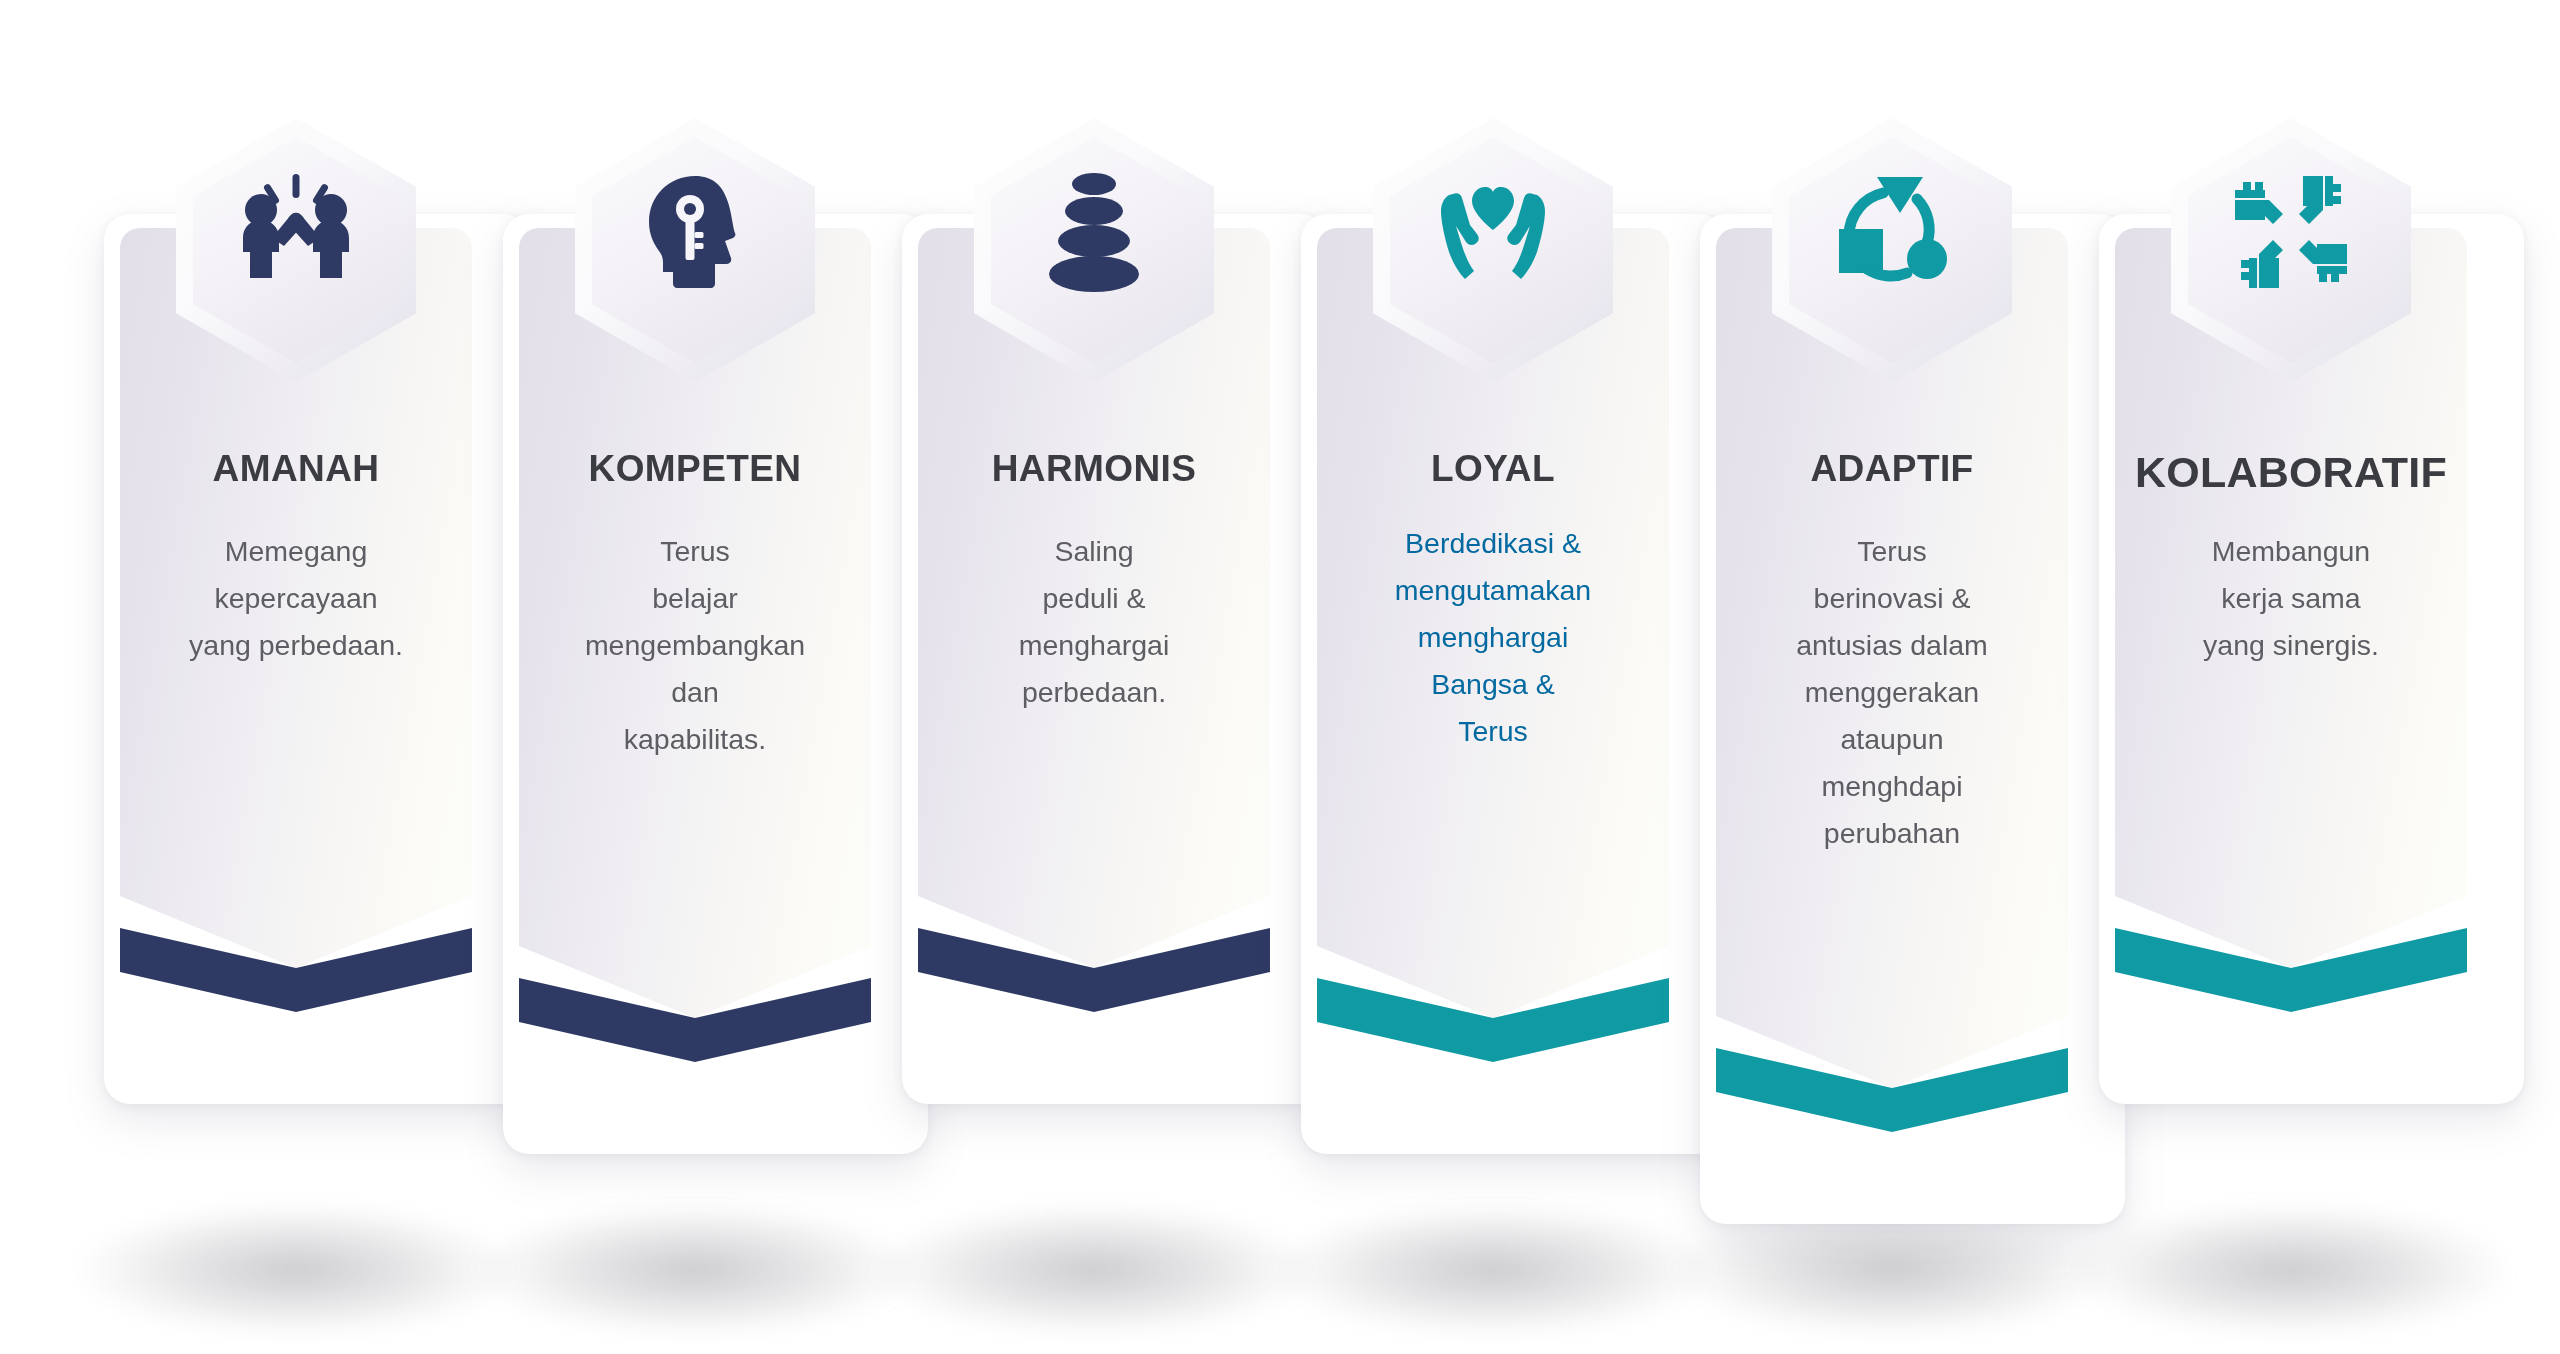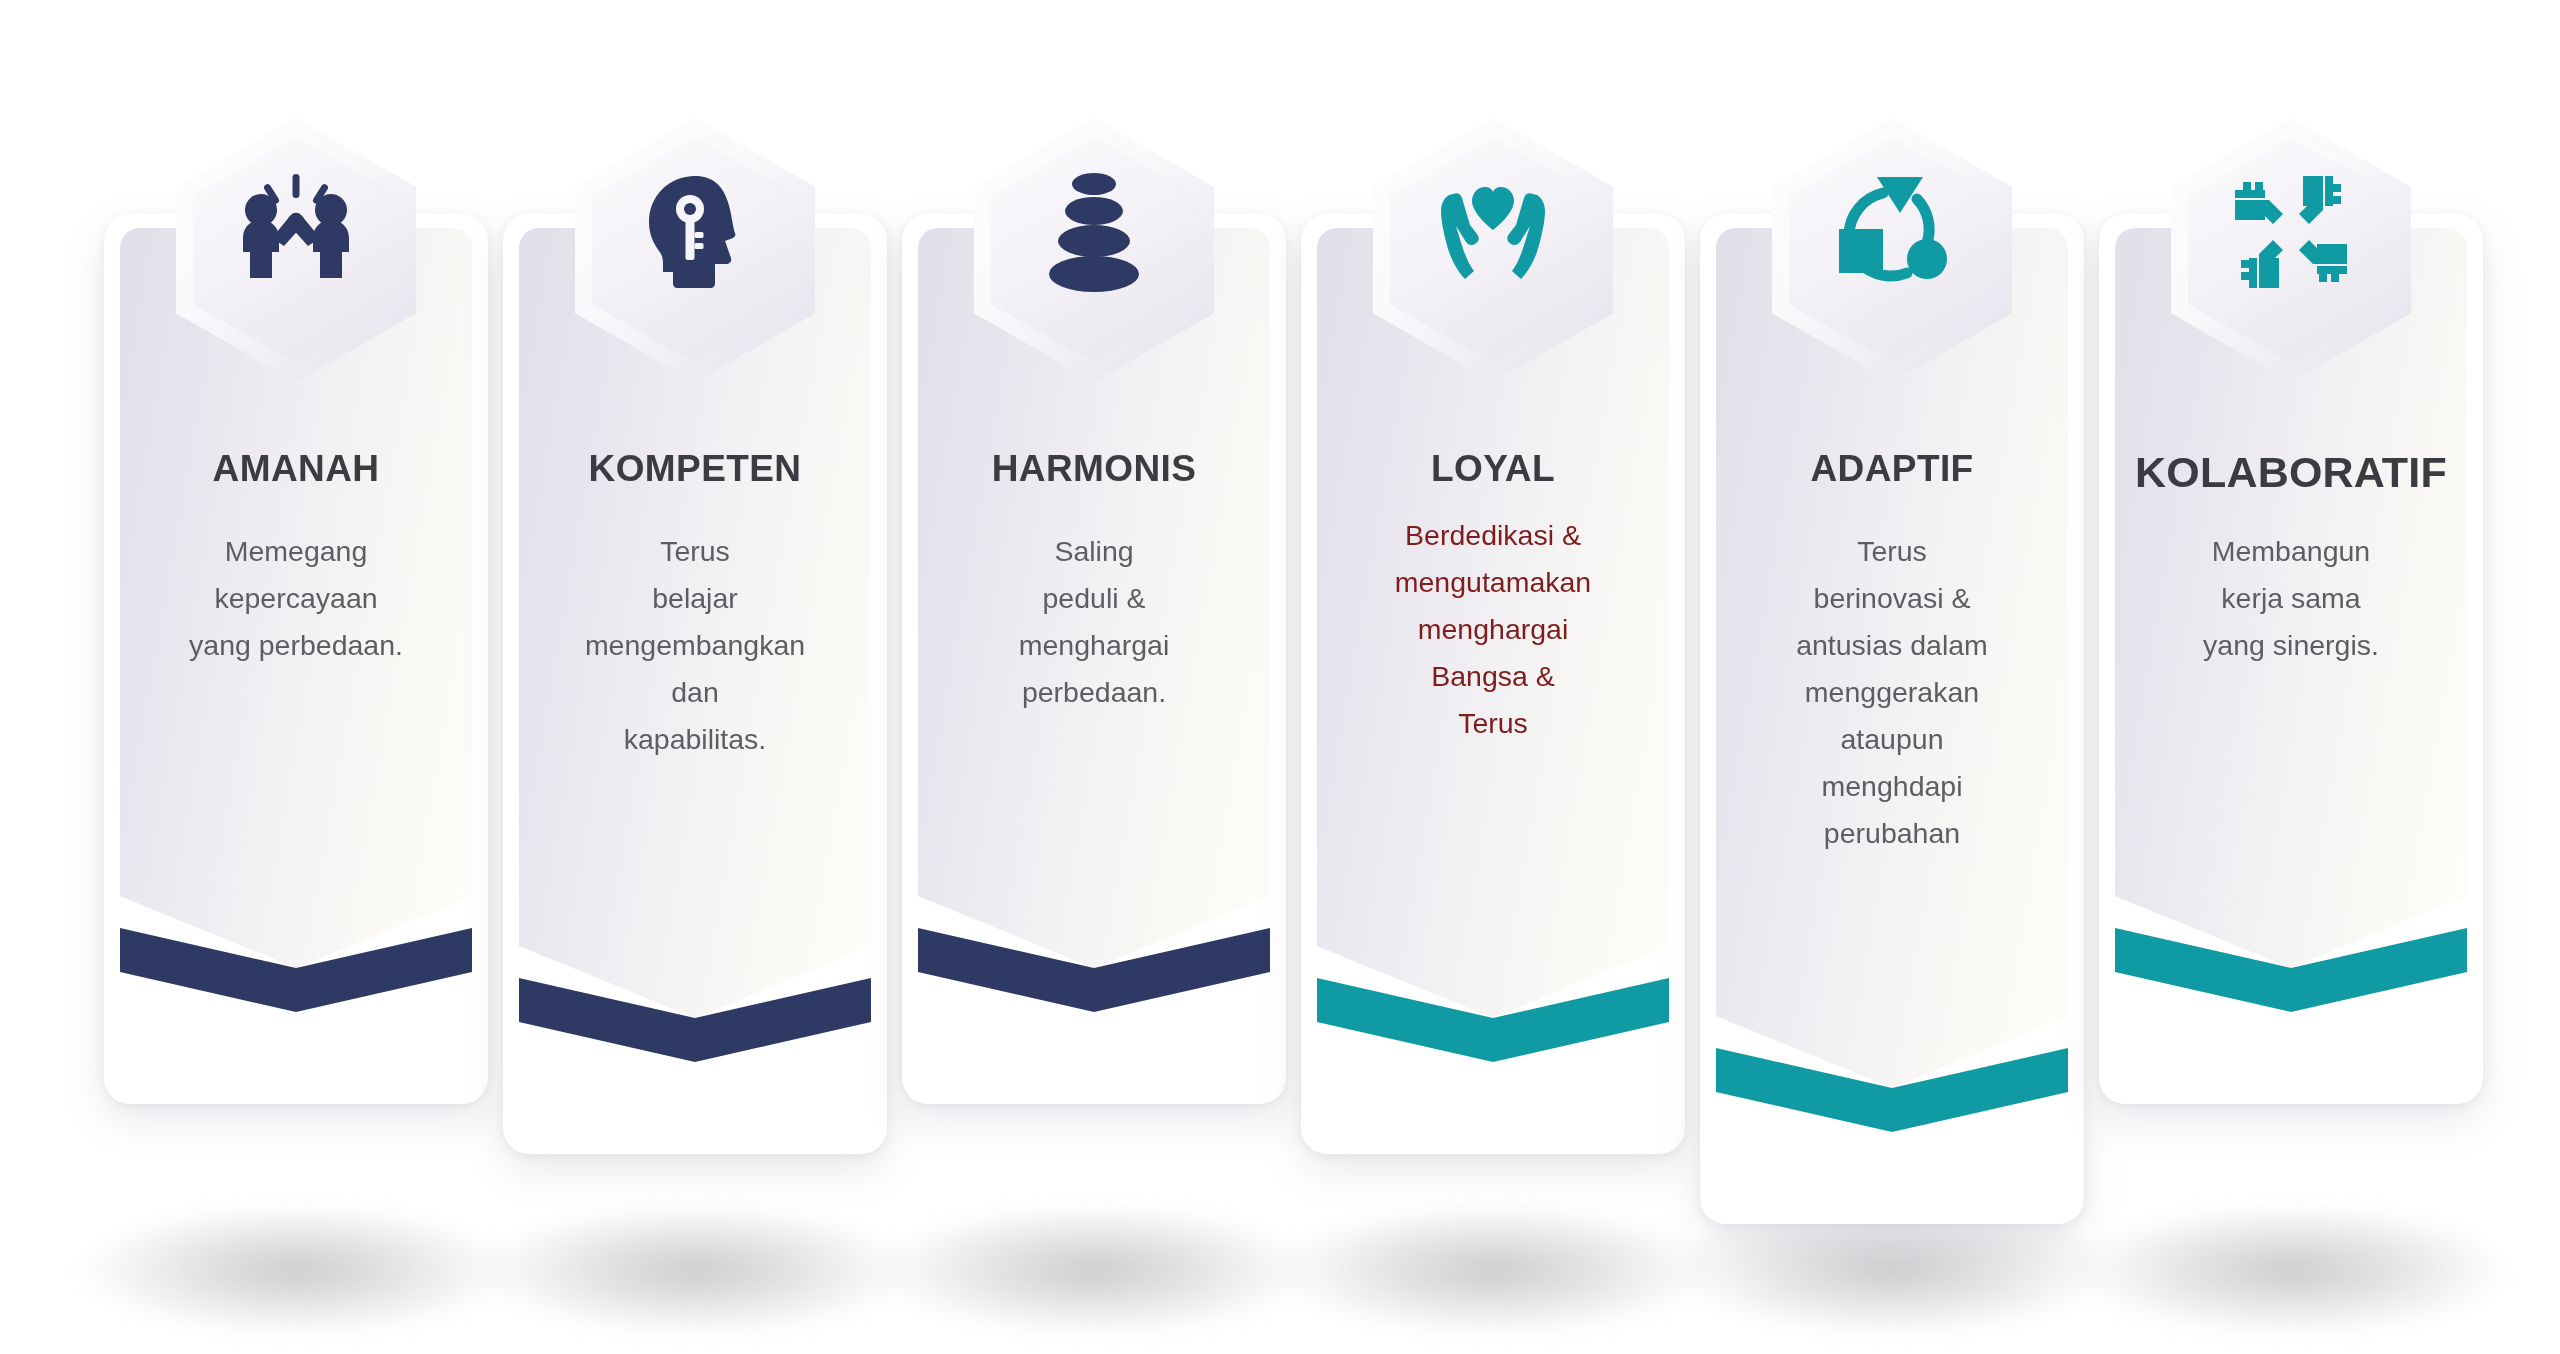--- a/index.html
+++ b/index.html
@@ -19,20 +19,21 @@
   .ground-shadow{
     position:absolute;top:0;width:430px;height:130px;border-radius:50%;
     background:radial-gradient(ellipse at 50% 50%, rgba(90,90,100,.30) 0%, rgba(110,110,120,.17) 38%, rgba(140,140,150,.06) 62%, rgba(255,255,255,0) 78%);
     filter:blur(9px);
   }
 
   
   .card{
     position:absolute;
     width:352px;
+    padding-left:41px;
   }
   
   .card-glow{
     position:absolute;left:-16px;right:-16px;top:-14px;bottom:-18px;
     background:#ffffff;
     border-radius:26px;
     box-shadow:0 16px 42px rgba(120,120,140,.16), 0 2px 10px rgba(120,120,140,.10);
   }
 
   
@@ -127,21 +128,21 @@
           <div>peduli &amp;</div>
           <div>menghargai</div>
           <div>perbedaan.</div>
         </div>
       </div>
       <div class="card" style="left: 1317px; top: 228px; height: 908px;">
         <div class="card-glow"></div>
      <div class="card-body" style="height:790px"></div>
      <div class="card-chevron" style="top:750px;background:#109aa3"></div>
      <div class="card-title" style="top:220px;color:#3b3b42">LOYAL</div>
-     <div class="card-desc" style="top:284px;color:#7f1d1d">
+     <div class="card-desc" style="top:292px;color:#0369a1">
           <div>Berdedikasi &amp;</div>
           <div>mengutamakan</div>
           <div>menghargai</div>
           <div>Bangsa &amp;</div>
           <div>Terus</div>
         </div>
       </div>
       <div class="card" style="left: 1716px; top: 228px; height: 978px;">
         <div class="card-glow"></div>
      <div class="card-body" style="height:860px"></div>

